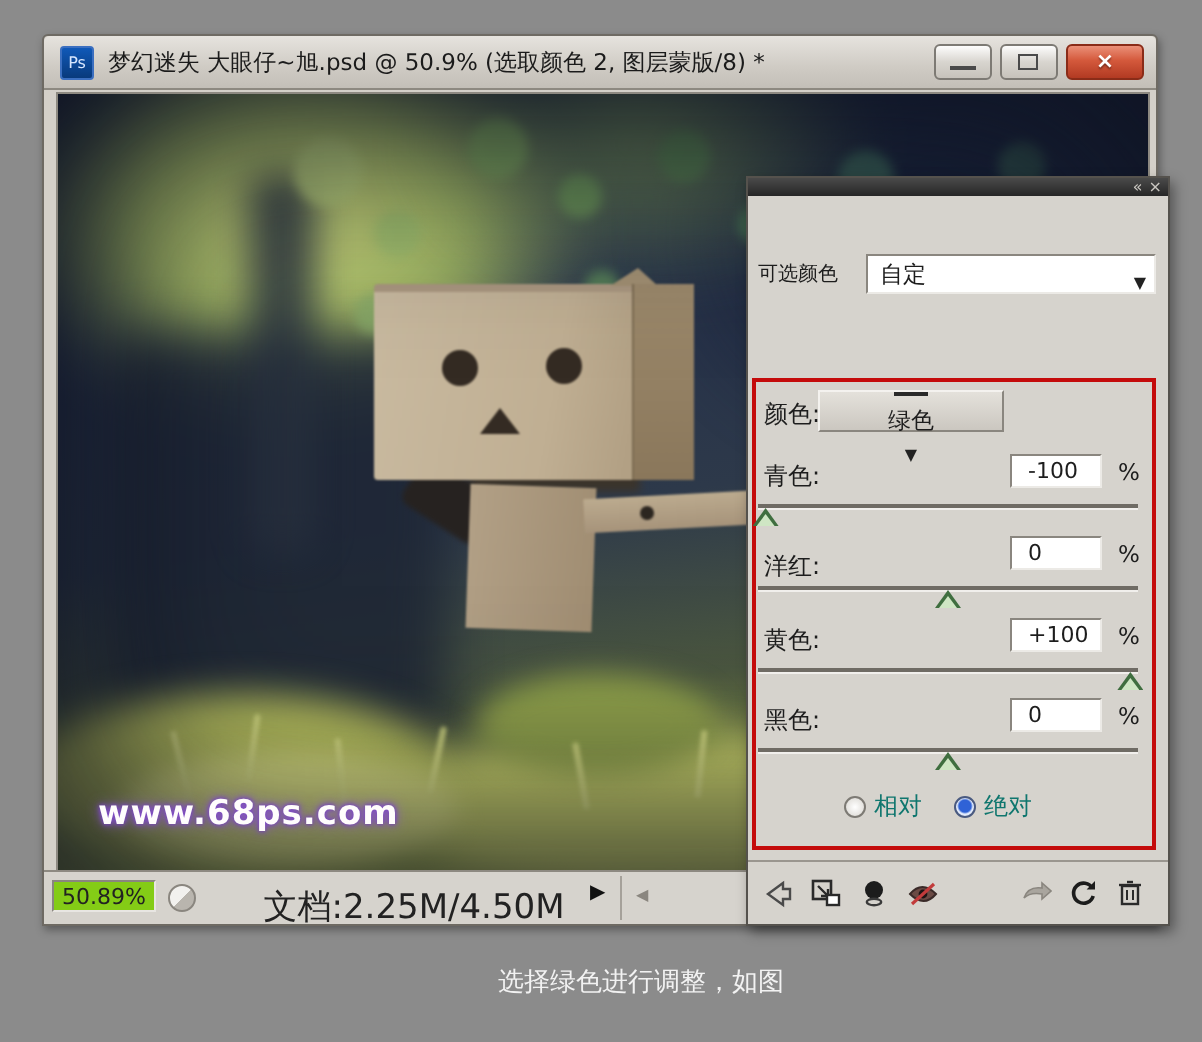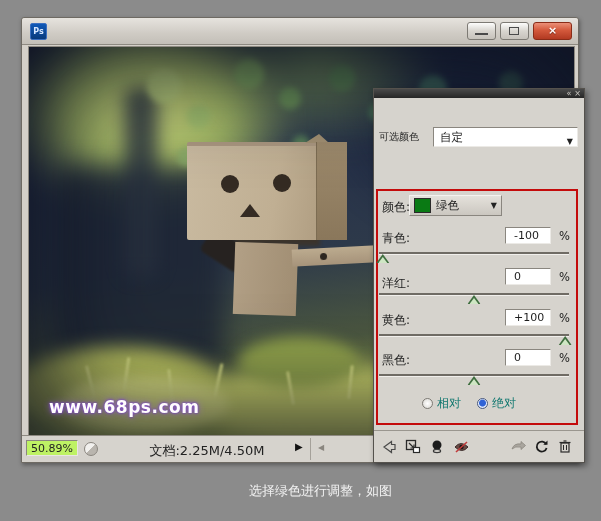--- a/index.html
+++ b/index.html
@@ -12,21 +12,21 @@
   
   .ps-window{position:absolute;left:21px;top:17px;width:556px;height:444px;
     background:#d4d0c9;border:1px solid #6e6a63;border-radius:3px 3px 0 0;
     box-shadow:1px 2px 4px rgba(0,0,0,.35);}
   .titlebar{position:absolute;left:0;top:0;right:0;height:26px;
     background:linear-gradient(#e6e3de,#cfcbc4 60%,#c3bfb8);
     border-bottom:1px solid #8d8981;border-radius:3px 3px 0 0;
     display:flex;align-items:center;}
   .ps-badge{width:15px;height:15px;margin-left:8px;flex:0 0 auto;
     background:linear-gradient(#1059b8,#083a7c);border:1px solid #3b6fc0;border-radius:2px;
-    color:#d6e6ff;font-size:8px;font-weight:bold;display:flex;align-items:center;justify-content:center;}
+    color:#d6e6ff;font-size:8px;font-weight:normal;display:flex;align-items:center;justify-content:center;}
   .title-text{margin-left:7px;font-size:11.5px;color:#1b1b1b;white-space:nowrap;overflow:hidden;}
   .win-btns{position:absolute;right:6px;top:4px;display:flex;gap:4px;}
   .win-btn{width:27px;height:16px;border:1px solid #7d7a74;border-radius:3px;
     background:linear-gradient(#fdfdfc,#d8d5cf 50%,#c6c2bb);position:relative;}
   .win-btn.min:after{content:"";position:absolute;left:7px;right:7px;bottom:4px;height:2px;background:#4a4a4a;}
   .win-btn.rest:after{content:"";position:absolute;left:8px;top:4px;width:8px;height:6px;border:1.5px solid #4a4a4a;}
   .win-btn.close{width:37px;background:linear-gradient(#eb9078,#d4593c 45%,#b23a22);border-color:#8a2c18;
     color:#fff;font-size:11px;font-weight:bold;text-align:center;line-height:15px;text-shadow:0 1px 1px rgba(0,0,0,.4);}
   
   .photo{position:absolute;left:6px;top:28px;width:545px;height:388px;overflow:hidden;
@@ -54,24 +54,24 @@
   .nose{position:absolute;left:53px;top:58px;width:0;height:0;border-left:10px solid transparent;border-right:10px solid transparent;border-bottom:13px solid #342b23;}
   .danbo-neck{position:absolute;left:205px;top:186px;width:86px;height:13px;background:#3b342b;filter:blur(2px);}
   .danbo-body{position:absolute;left:205px;top:196px;width:63px;height:72px;background:linear-gradient(95deg,#b2a086,#a08d72);transform:rotate(2deg);filter:blur(.6px);}
   .danbo-arm-r{position:absolute;left:263px;top:200px;width:102px;height:17px;background:linear-gradient(#bcab8f,#a6937a);transform:rotate(-3deg);filter:blur(.6px);}
   .arm-dot{position:absolute;left:28px;top:5px;width:7px;height:7px;border-radius:50%;background:#2c2620;}
   .danbo-arm-l{position:absolute;left:174px;top:190px;width:44px;height:27px;background:#262220;border-radius:5px;transform:rotate(33deg);filter:blur(1.2px);}
   .watermark{position:absolute;left:20px;top:350px;font-size:17px;font-weight:bold;color:#fffdfd;letter-spacing:.5px;
     text-shadow:0 0 7px #8a56cf,0 0 3px #7a46c2,0 0 2px #6a3ab5;}
   
   .statusbar{position:absolute;left:0;right:0;bottom:0;height:26px;background:#d6d3cd;border-top:1px solid #8d8981;}
-  .zoom-field{position:absolute;left:4px;top:4px;width:52px;height:16px;background:#bef264;border:1px solid #8a867f;border-right-color:#e8e6e2;border-bottom-color:#e8e6e2;
+  .zoom-field{position:absolute;left:4px;top:4px;width:52px;height:16px;background:#84cc16;border:1px solid #8a867f;border-right-color:#e8e6e2;border-bottom-color:#e8e6e2;
     font-size:11px;color:#222;padding:1px 4px 0 4px;box-sizing:border-box;}
   .clock-ico{position:absolute;left:62px;top:6px;width:12px;height:12px;border:1px solid #8a867f;border-radius:50%;background:linear-gradient(135deg,#f2f1ee 50%,#b9b5ae 50%);}
-  .doc-info{position:absolute;left:90px;top:6px;width:190px;text-align:center;font-size:13px;color:#222;}
+  .doc-info{position:absolute;left:90px;top:6px;width:190px;text-align:center;font-size:17px;color:#222;}
   .st-arrow{position:absolute;left:273px;top:5px;font-size:10px;color:#111;}
   .st-div{position:absolute;left:288px;top:2px;bottom:2px;width:1px;background:#a5a19a;}
   .st-left{position:absolute;left:296px;top:7px;font-size:8px;color:#8a867f;}
   
   .panel{position:absolute;left:373px;top:88px;width:212px;height:375px;
     background:#d6d3cd;border:1px solid #55524d;box-shadow:2px 3px 6px rgba(0,0,0,.4);box-sizing:border-box;}
   .panel-darkhead{position:absolute;left:0;right:0;top:0;height:9px;background:linear-gradient(#4a4a4a,#262626);
     display:flex;justify-content:flex-end;align-items:center;gap:3px;padding-right:3px;}
   .panel-darkhead span{font-size:8px;line-height:8px;color:#c9c6c0;}
   .tabbar{position:absolute;left:0;right:0;top:9px;height:22px;background:linear-gradient(#bdb9b2,#aba79f);border-bottom:1px solid #8d8981;}
@@ -81,21 +81,21 @@
   .panel-body{position:absolute;left:0;right:0;top:31px;bottom:33px;}
   .preset-row{position:absolute;left:5px;top:7px;right:6px;height:20px;display:flex;align-items:center;}
   .preset-label{font-size:10px;color:#1d1d1d;width:54px;}
   .select{position:relative;flex:1;height:20px;background:#fff;border:1px solid #8a867f;border-right-color:#eceae6;border-bottom-color:#eceae6;
     font-size:11.5px;color:#1d1d1d;line-height:19px;padding-left:6px;box-sizing:border-box;}
   .select .arrow{position:absolute;right:4px;top:4px;font-size:8px;color:#222;}
   .red-box{position:absolute;left:2px;top:69px;width:198px;height:232px;border:2px solid #c40b0b;}
   .ctl-label{position:absolute;left:4px;font-size:12px;color:#1d1d1d;}
   .color-dd{position:absolute;left:31px;top:4px;width:93px;height:21px;background:linear-gradient(#e4e1db,#cbc7c0);
     border:1px solid #8a867f;border-top-color:#f4f2ef;border-left-color:#f4f2ef;box-sizing:border-box;
-    display:flex;align-items:center;gap:5px;padding:0 4px;}
+    display:flex;align-items:center;gap:5px;padding:0 4px;flex-direction:column;}
   .swatch{width:15px;height:13px;border:1px solid #2a2a2a;}
   .color-dd .txt{font-size:11.5px;color:#1d1d1d;flex:1;}
   .color-dd .arrow{font-size:8px;color:#222;}
   .val-field{position:absolute;left:127px;width:46px;height:17px;background:#fff;border:1px solid #8a867f;border-right-color:#eceae6;border-bottom-color:#eceae6;
     font-size:11px;color:#1d1d1d;padding:1px 0 0 8px;box-sizing:border-box;}
   .pct{position:absolute;left:181px;font-size:11.5px;color:#1d1d1d;}
   .track{position:absolute;left:1px;width:190px;height:2px;background:#6f6b64;border-bottom:1px solid #f1efec;}
   .thumb{position:absolute;top:2px;width:13px;height:9px;transform:translateX(-50%);
     clip-path:polygon(50% 0,100% 100%,0 100%);background:#3f6e3f;}
   .thumb:after{content:"";position:absolute;left:2px;top:3px;width:9px;height:6px;clip-path:polygon(50% 0,100% 100%,0 100%);background:#cfe6c4;}
@@ -109,20 +109,21 @@
   .f-spacer{flex:1;}
   
   .caption{position:absolute;left:0;right:0;top:482px;text-align:center;font-size:13px;color:#f2f2f2;padding-left:40px;}
 </style>
 </head>
 <body>
 
 <div class="ps-window">
   <div class="titlebar">
     <div class="ps-badge">Ps</div>
+    <div class="title-text">梦幻迷失 大眼仔~旭.psd @ 50.9% (选取颜色 2, 图层蒙版/8) *</div>
     <div class="win-btns">
       <div class="win-btn min"></div>
       <div class="win-btn rest"></div>
       <div class="win-btn close">×</div>
     </div>
   </div>
 
   <div class="photo">
     <div class="blob dark-tr"></div>
     <div class="blob bright-tl"></div>

